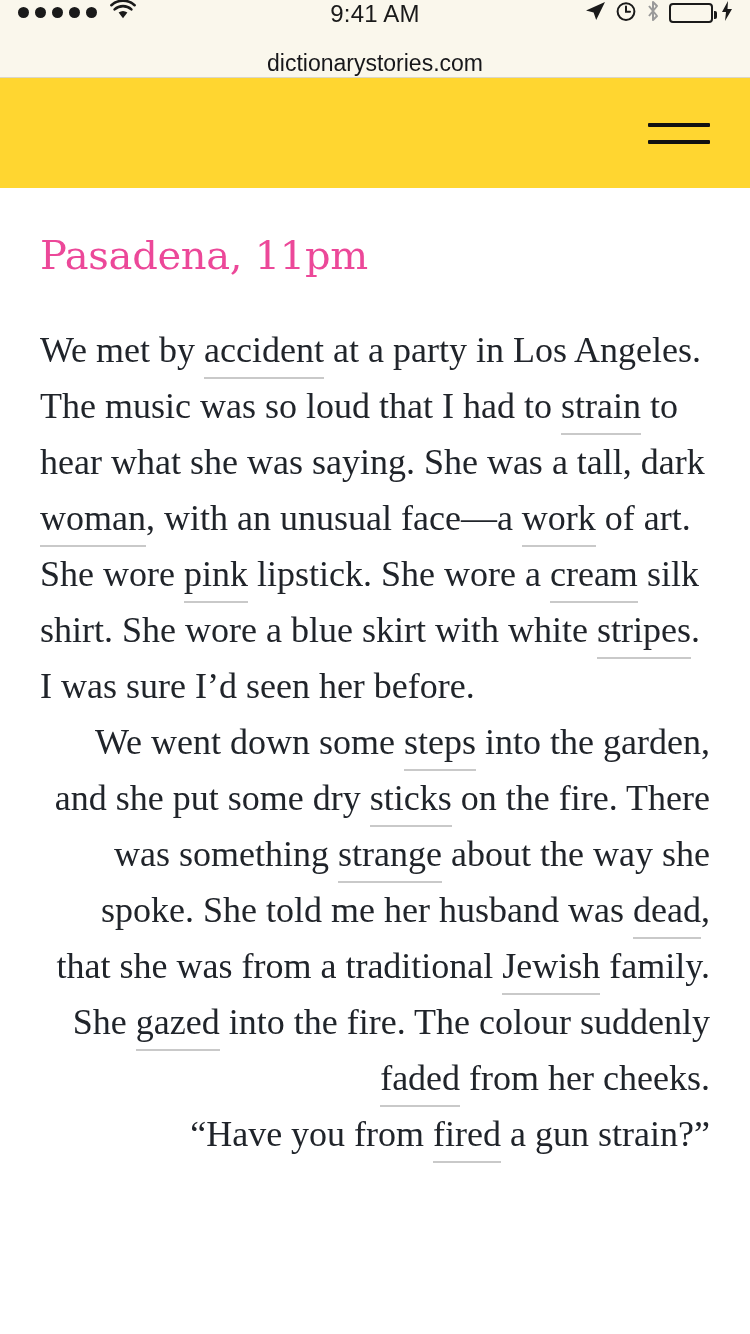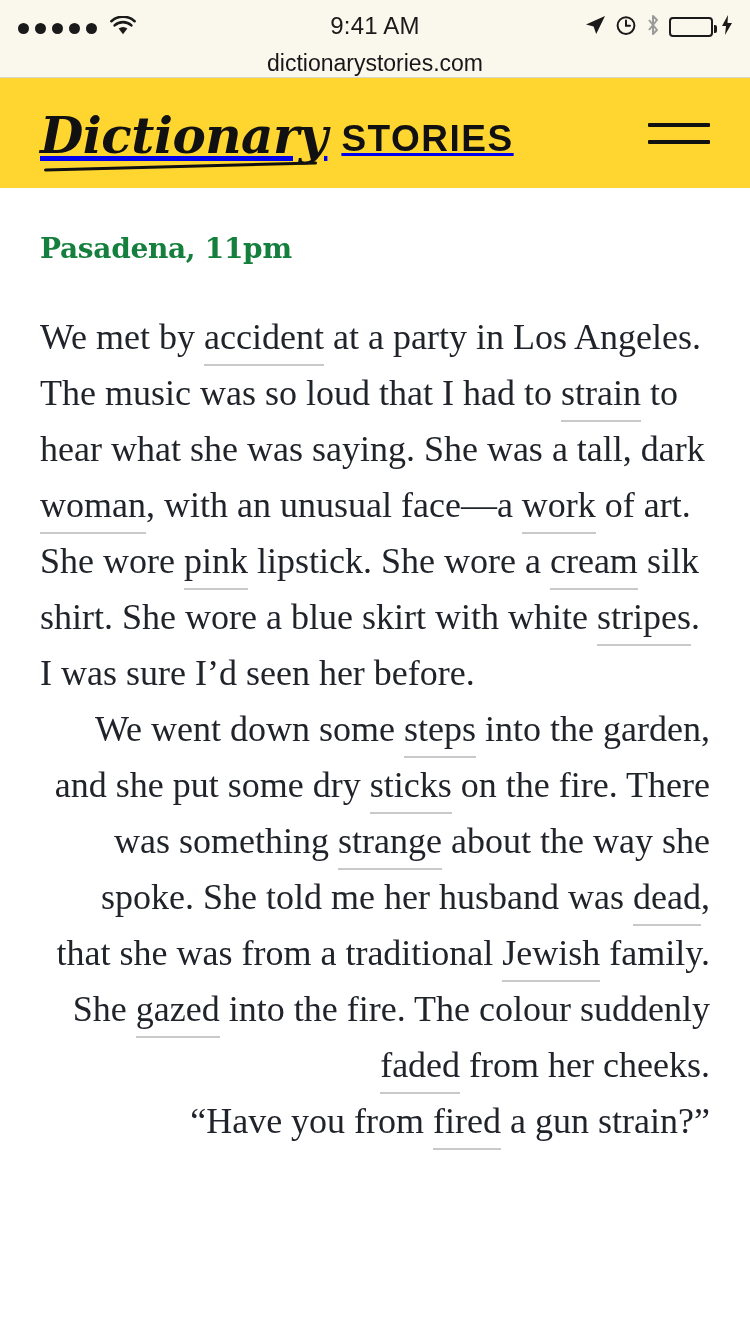--- a/index.html
+++ b/index.html
@@ -9,21 +9,21 @@
     background: #ffffff;
     font-family: "Liberation Serif", serif;
     overflow: hidden;
   }
 
   
   .status-bar {
     height: 40px;
     background: #faf7ec;
     display: flex;
-    align-items: flex-end;
+    align-items: flex-start;
     padding: 0 18px;
     font-family: "Liberation Sans", sans-serif;
     color: #1a1a1a;
     position: relative;
   }
   .status-left { display: flex; align-items: center; gap: 7px; }
   .dots { display: flex; gap: 6px; align-items: center; }
   .dot { width: 11px; height: 11px; border-radius: 50%; background: #1a1a1a; }
   .wifi { margin-left: 6px; display: inline-block; }
   .status-time {
@@ -97,23 +97,23 @@
     cursor: pointer;
   }
   .menu-button span { display: block; height: 4px; background: #111; border-radius: 1px; }
 
   
   .article {
     padding: 44px 40px 0 40px;
   }
   .article-title {
     font-family: "DejaVu Serif", serif;
-    font-weight: 700;
-    font-size: 28px;
-    color: #15803d;
+    font-weight: 400;
+    font-size: 40px;
+    color: #ec4899;
     margin: 0 0 44px 0;
     letter-spacing: -0.3px;
   }
   .article-body p {
     margin: 0;
     font-family: "Liberation Serif", serif;
     font-size: 36px;
     line-height: 56px;
     color: #20242a;
   }
@@ -174,24 +174,20 @@
         </svg>
     </span>
   </div>
 </div>
 
 <div class="url-bar">
   <span>dictionarystories.com</span>
 </div>
 
 <header class="site-header">
-  <a class="logo" href="#">
-    <span class="logo-script">Dictionary</span>
-    <span class="logo-stories">STORIES</span>
-  </a>
   <div class="menu-button">
     <span></span>
       <span></span>
   </div>
 </header>
 
 <main class="article">
   <h1 class="article-title">Pasadena, 11pm</h1>
   <div class="article-body" id="article-body">
       <p><span>We met by </span><a class="dict-link" href="#">accident</a><span> at a party in Los Angeles. The music was so loud that I had to </span><a class="dict-link" href="#">strain</a><span> to hear what she was saying. She was a tall, dark </span><a class="dict-link" href="#">woman</a><span>, with an unusual face—a </span><a class="dict-link" href="#">work</a><span> of art. She wore </span><a class="dict-link" href="#">pink</a><span> lipstick. She wore a </span><a class="dict-link" href="#">cream</a><span> silk shirt. She wore a blue skirt with white </span><a class="dict-link" href="#">stripes</a><span>. I was sure I’d seen her before.</span></p>

